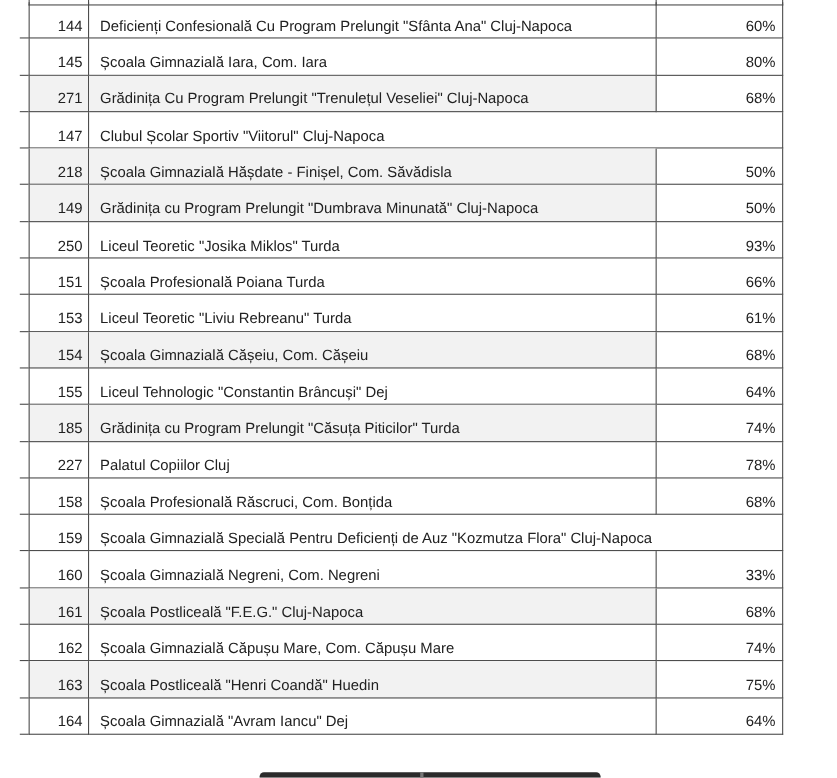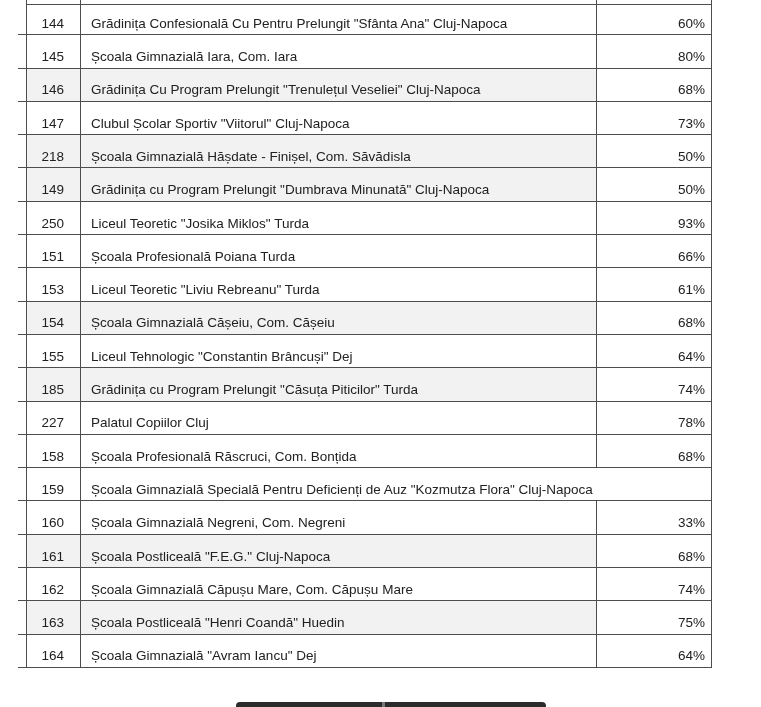--- a/index.html
+++ b/index.html
@@ -44,21 +44,21 @@
   .cell.stub {
     width: 8px;
     padding: 0;
   }
   .sliver .cell.stub { border-bottom: none; }
   .cell.num {
     width: 55px;
     border-left: 1px solid var(--grid, #4d4d4d);
     border-right: 1px solid var(--grid, #4d4d4d);
     justify-content: flex-end;
-    padding-right: 16px;
+    padding-right: 5px;
   }
   .cell.name {
     flex: 1;
     border-right: 1px solid var(--grid, #4d4d4d);
     padding-left: 10px;
   }
   .cell.pct {
     width: 115px;
     border-right: 1px solid var(--grid, #4d4d4d);
     justify-content: flex-end;
@@ -96,40 +96,39 @@
     <div class="row sliver">
       <div class="cell stub"></div>
       <div class="cell num"></div>
       <div class="cell name"></div>
       <div class="cell pct"></div>
     </div>
 
   <div class="row">
         <div class="cell stub"></div>
         <div class="cell num">144</div>
-        <div class="cell name">Grădinița Confesională Cu Pentru Prelungit "Sfânta Ana" Cluj-Napoca</div>
+        <div class="cell name">Deficienți Confesională Cu Program Prelungit "Sfânta Ana" Cluj-Napoca</div>
         <div class="cell pct">60%</div>
       </div>
       <div class="row">
         <div class="cell stub"></div>
         <div class="cell num">145</div>
         <div class="cell name">Școala Gimnazială Iara, Com. Iara</div>
         <div class="cell pct">80%</div>
       </div>
       <div class="row shaded">
         <div class="cell stub"></div>
-        <div class="cell num">146</div>
+        <div class="cell num">271</div>
         <div class="cell name">Grădinița Cu Program Prelungit "Trenulețul Veseliei" Cluj-Napoca</div>
         <div class="cell pct">68%</div>
       </div>
       <div class="row">
         <div class="cell stub"></div>
         <div class="cell num">147</div>
         <div class="cell name">Clubul Școlar Sportiv "Viitorul" Cluj-Napoca</div>
-        <div class="cell pct">73%</div>
       </div>
       <div class="row shaded">
         <div class="cell stub"></div>
         <div class="cell num">218</div>
         <div class="cell name">Școala Gimnazială Hășdate - Finișel, Com. Săvădisla</div>
         <div class="cell pct">50%</div>
       </div>
       <div class="row shaded">
         <div class="cell stub"></div>
         <div class="cell num">149</div>

